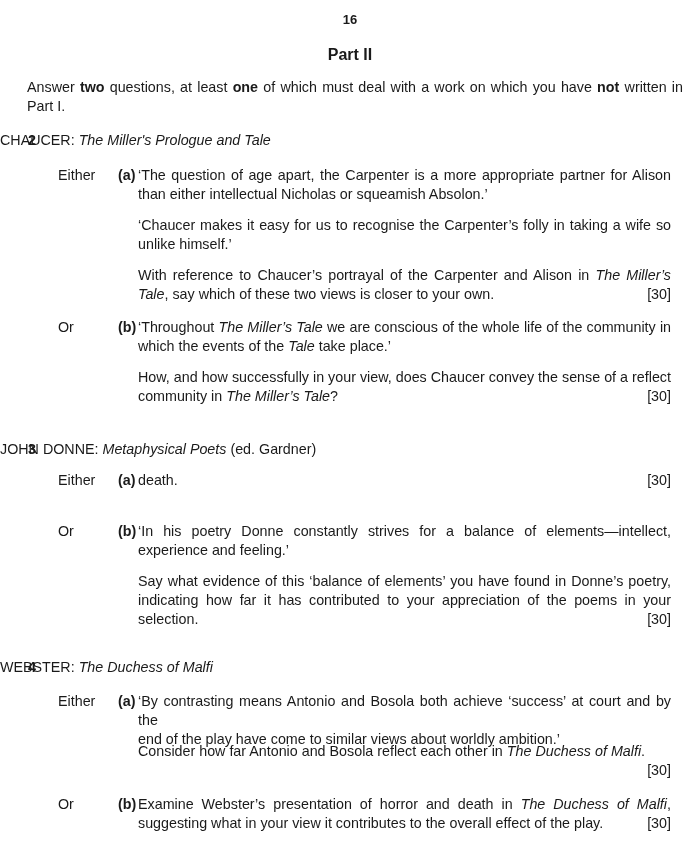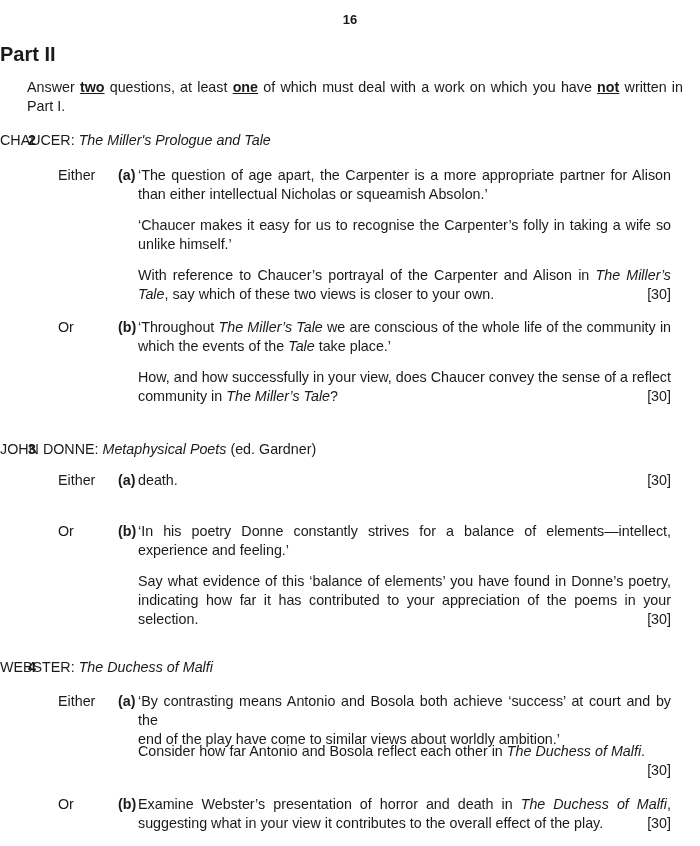--- a/index.html
+++ b/index.html
@@ -2,23 +2,23 @@
 <html><head>
   <meta charset="utf-8">
   <style>
     html, body { margin: 0; padding: 0; background: #ffffff; }
     body {
       width: 700px; height: 846px; position: relative; overflow: hidden;
       font-family: "Liberation Sans", sans-serif; color: #1a1a1a;
       font-size: 14.3px; line-height: 19px;
     }
     .page-num { position: absolute; top: 10px; left: 0; width: 700px; text-align: center; font-weight: bold; font-size: 13px; }
-    .part-title { position: absolute; top: 45px; left: 0; width: 700px; text-align: left; font-weight: bold; font-size: 20px; }
+    .part-title { position: absolute; top: 45px; left: 0; width: 700px; text-align: center; font-weight: bold; font-size: 16px; }
     .instructions { position: absolute; top: 78px; left: 27px; width: 656px; }
-    .instructions b { font-weight: bold; text-decoration: underline; }
+    .instructions b { font-weight: bold; }
     .q { position: absolute; left: 0; width: 700px; }
     .q-num { position: absolute; left: 28px; top: 0; font-weight: bold; }
     .q-title { position: absolute; left: 0; width: 632px; text-align: left; top: 0; }
     .q-title i { font-style: italic; }
     .opt { position: absolute; left: 0; width: 700px; }
     .opt-word { position: absolute; left: 58px; top: 0; font-weight: normal; }
     .opt-letter { position: absolute; left: 118px; top: 0; font-weight: bold; }
     .para { position: absolute; left: 138px; width: 533px; text-align: justify; }
     .para i { font-style: italic; }
     .marks { float: right; }

